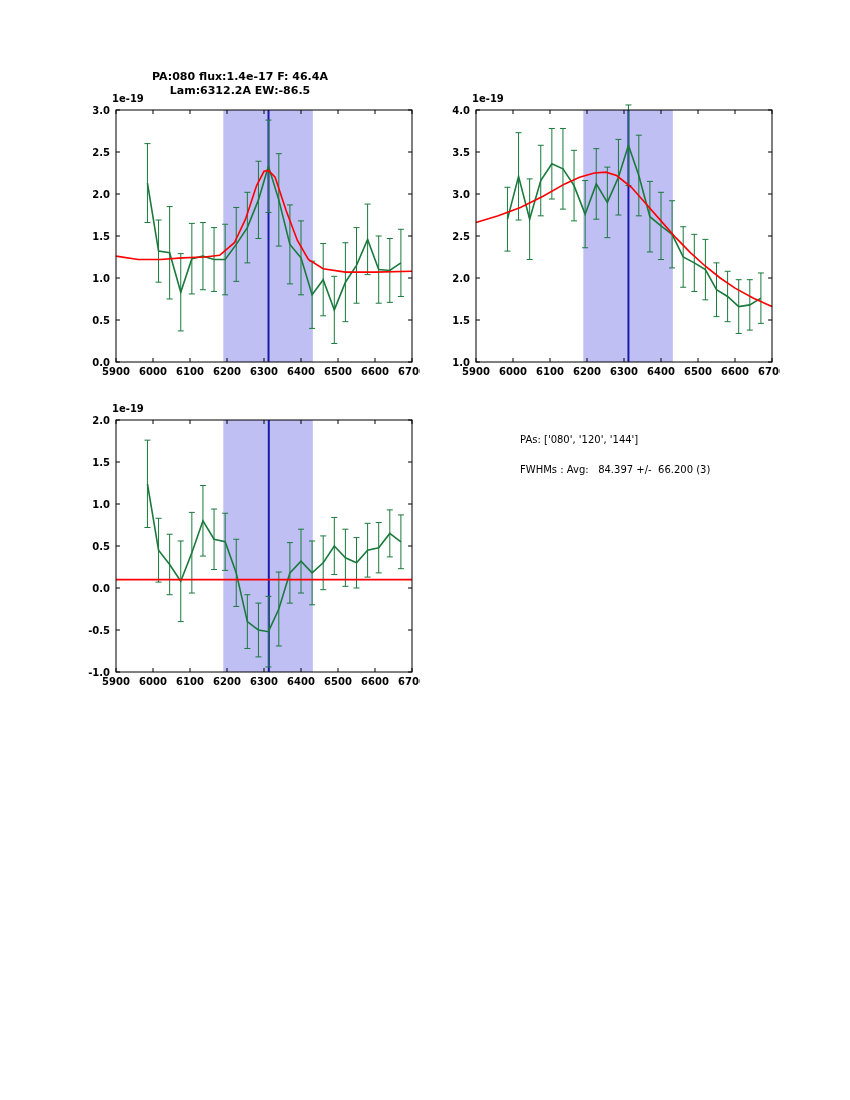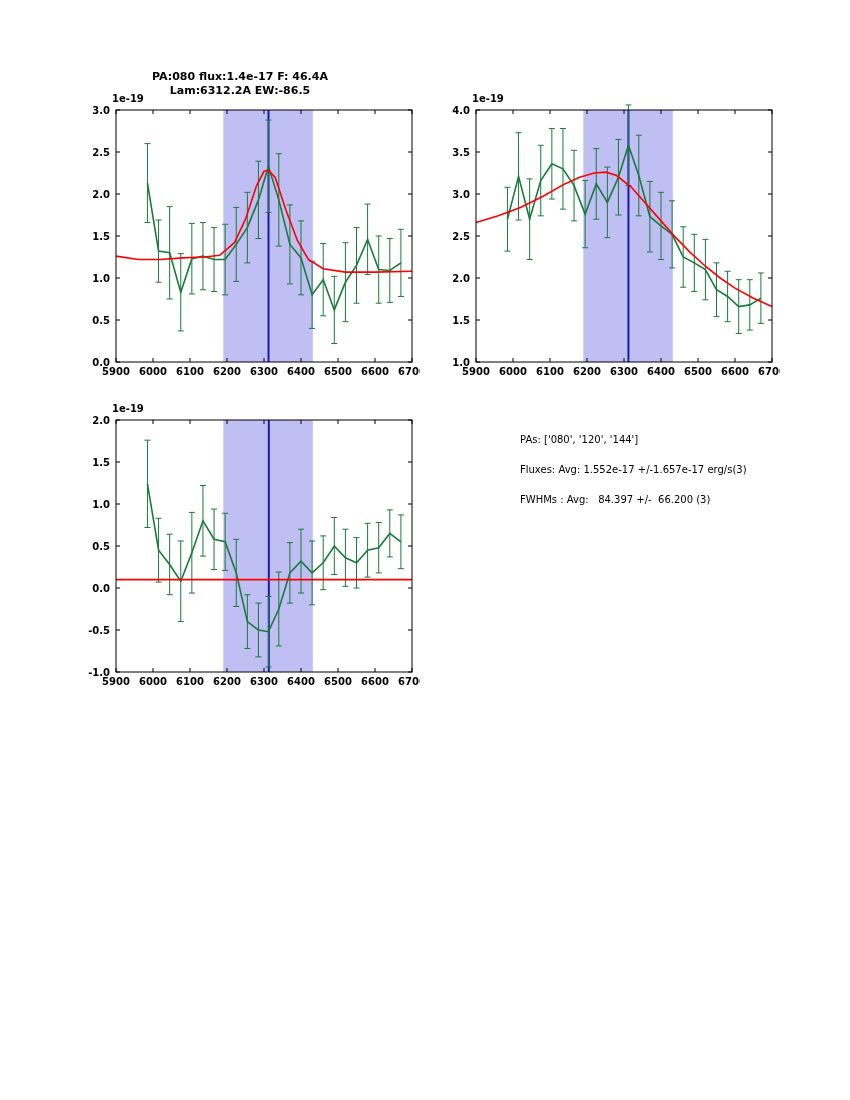--- a/index.html
+++ b/index.html
@@ -446,15 +446,15 @@
         <text x="50" y="127.5" font-size="10" fill="#000" text-anchor="end">1.0</text>
         <line x1="56" y1="82" x2="60" y2="82" stroke="#000000" stroke-width="1"></line>
         <line x1="352" y1="82" x2="348" y2="82" stroke="#000000" stroke-width="1"></line>
         <text x="50" y="85.5" font-size="10" fill="#000" text-anchor="end">1.5</text>
         <line x1="56" y1="40" x2="60" y2="40" stroke="#000000" stroke-width="1"></line>
         <line x1="352" y1="40" x2="348" y2="40" stroke="#000000" stroke-width="1"></line>
         <text x="50" y="43.5" font-size="10" fill="#000" text-anchor="end">2.0</text>
       </svg>
   </div>
 
-  <div class="summary" id="summary-block" style="left:520px; top:425px; width:320px;"><div>PAs: ['080', '120', '144']</div><div>Fluxes: Avg: 1.552e-17 +/-1.657e-17 erg/s(3)</div><div>FWHMs : Avg:   84.397 +/-  66.200 (3)</div></div>
+  <div class="summary" id="summary-block" style="left:520px; top:425px; width:320px;"><div>PAs: ['080', '120', '144']</div><div>FWHMs : Avg:   84.397 +/-  66.200 (3)</div></div>
 
 </div>
 
 </body></html>

